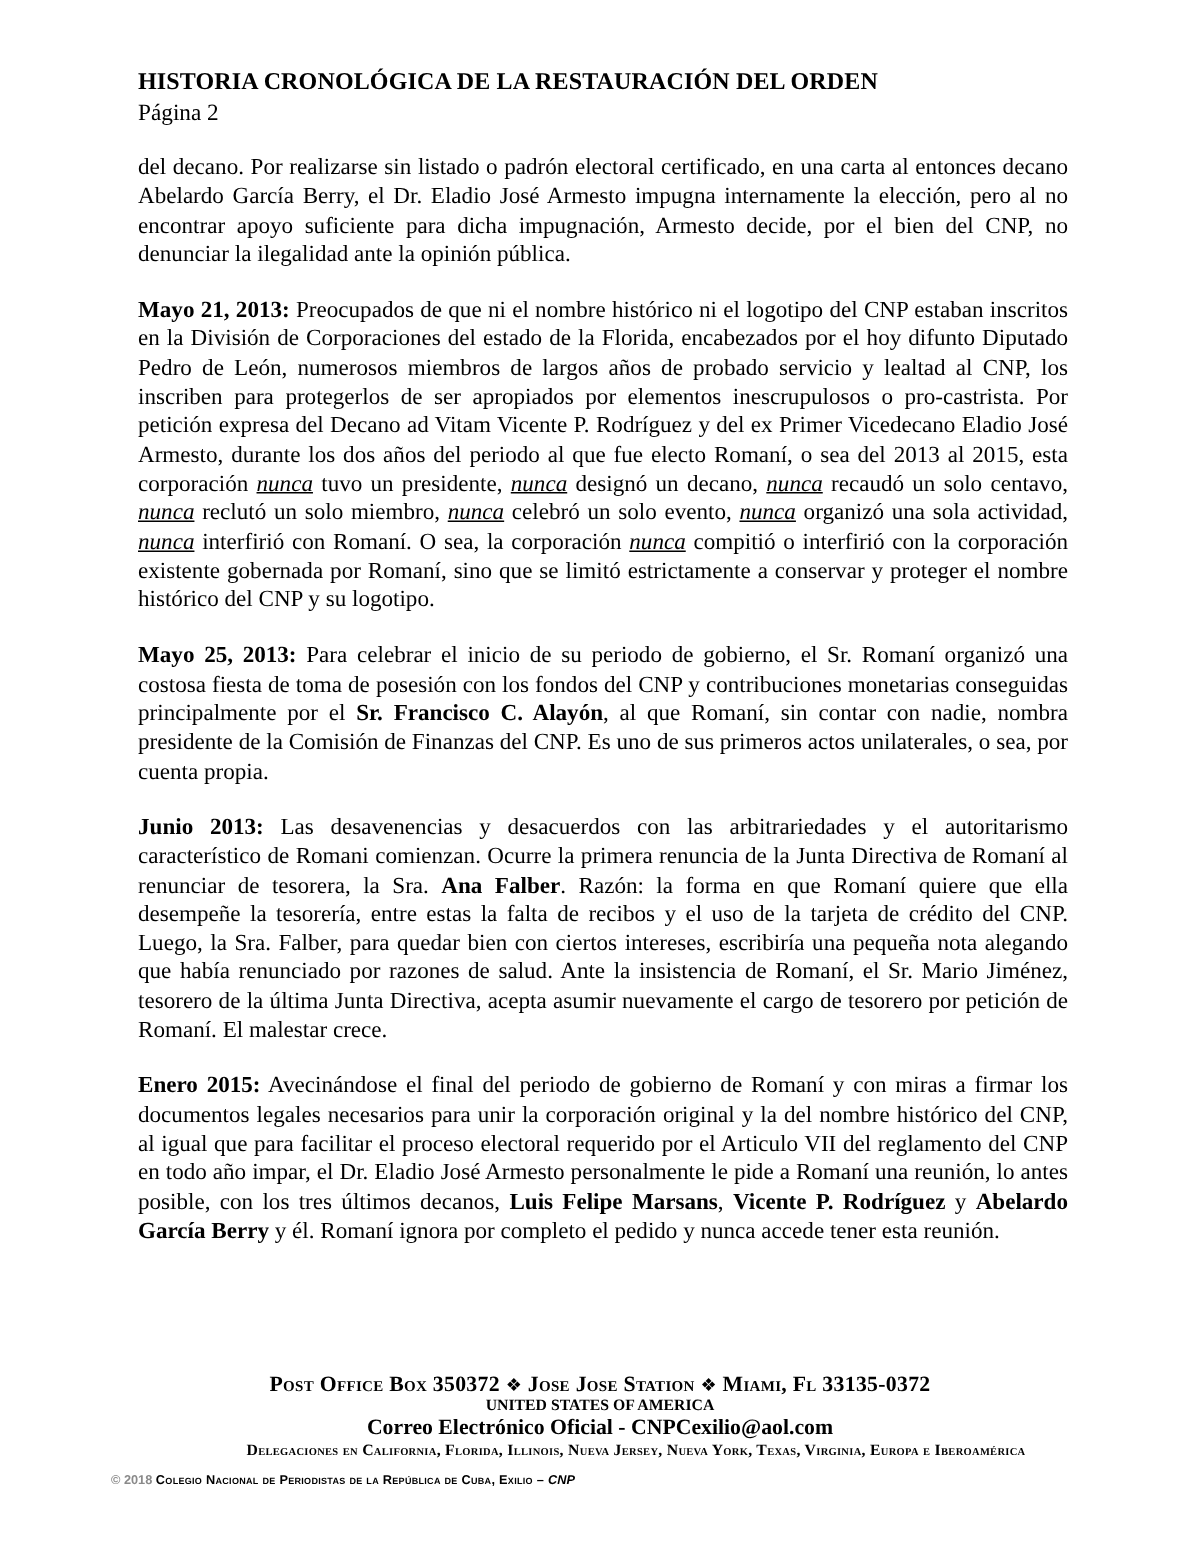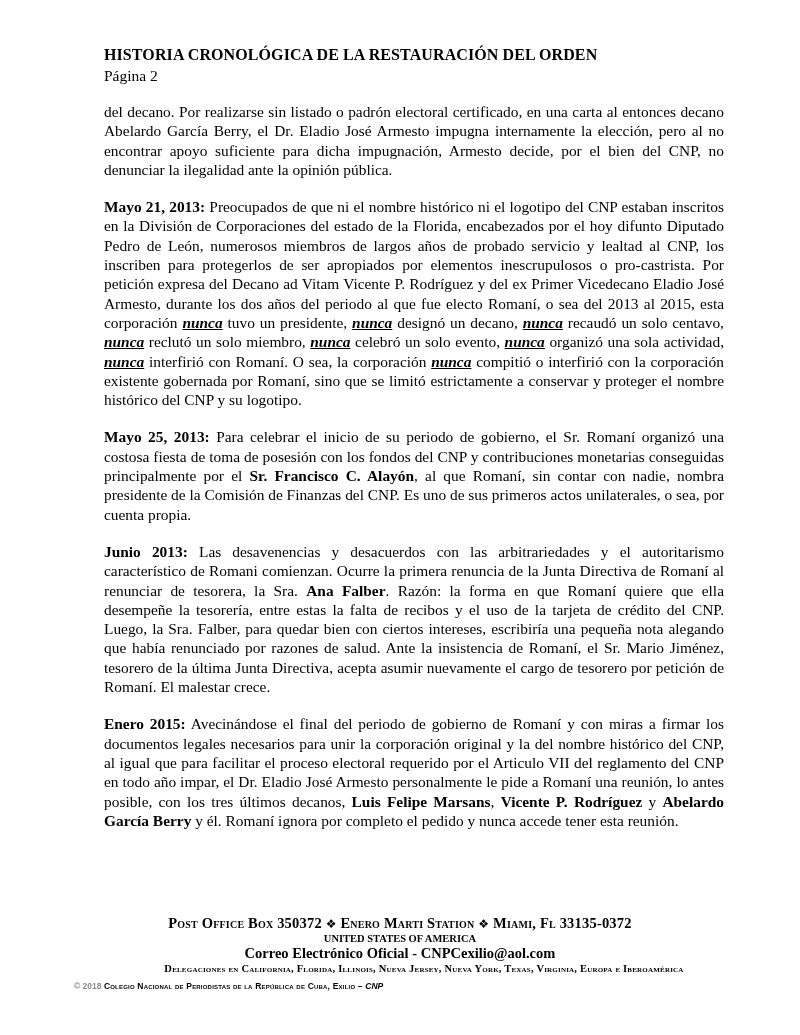--- a/index.html
+++ b/index.html
@@ -8,21 +8,21 @@
     width: 800px;
     height: 1035px;
     background: #ffffff;
     color: #000000;
     font-family: "Liberation Serif", "DejaVu Serif", serif;
     box-sizing: border-box;
     overflow: hidden;
   }
   .content {
     position: absolute;
-    left: 104px;
+    left: 92px;
     top: 44px;
     width: 620px;
   }
   .doc-title {
     font-weight: bold;
     font-size: 16px;
     line-height: 21px;
     letter-spacing: 0.1px;
   }
   .page-label {
@@ -32,21 +32,21 @@
   }
   .body-text { margin-top: 16px; }
   .para {
     margin: 0 0 18px 0;
     font-size: 15.4px;
     line-height: 19.3px;
     text-align: justify;
   }
   .para span.b { font-weight: bold; }
   .para span.nunca {
-    font-weight: bold;
+    font-weight: normal;
     font-style: italic;
     text-decoration: underline;
   }
   .footer {
     position: absolute;
     left: 0;
     right: 0;
     top: 915px;
     text-align: center;
   }
@@ -102,21 +102,21 @@
         <p class="para"><span>del decano. Por realizarse sin listado o padrón electoral certificado, en una carta al entonces decano Abelardo García Berry,  el Dr. Eladio José Armesto impugna internamente la elección, pero al no encontrar apoyo suficiente para dicha impugnación, Armesto decide, por el bien del CNP, no denunciar la ilegalidad ante la opinión pública.</span></p>
         <p class="para"><span class="b">Mayo 21, 2013:</span><span> Preocupados de que ni el nombre histórico ni el logotipo del CNP estaban inscritos en la División de Corporaciones del estado de la Florida, encabezados por el hoy difunto Diputado Pedro de León, numerosos miembros de largos años de probado servicio y lealtad al CNP, los inscriben para protegerlos de ser apropiados por elementos inescrupulosos o pro-castrista. Por petición expresa del Decano ad Vitam Vicente P. Rodríguez y del ex Primer Vicedecano Eladio José Armesto, durante los dos años del periodo al que fue electo Romaní, o sea del 2013 al 2015, esta corporación </span><span class="nunca">nunca</span><span> tuvo un presidente, </span><span class="nunca">nunca</span><span> designó un decano, </span><span class="nunca">nunca</span><span> recaudó un solo centavo, </span><span class="nunca">nunca</span><span> reclutó un solo miembro, </span><span class="nunca">nunca</span><span> celebró un solo evento, </span><span class="nunca">nunca</span><span> organizó una sola actividad, </span><span class="nunca">nunca</span><span> interfirió con Romaní. O sea, la corporación </span><span class="nunca">nunca</span><span> compitió o interfirió con la corporación existente gobernada por Romaní, sino que se limitó estrictamente a conservar y proteger el nombre histórico del CNP y su logotipo.</span></p>
         <p class="para"><span class="b">Mayo 25, 2013:</span><span> Para celebrar el inicio de su periodo de gobierno, el Sr. Romaní organizó una costosa fiesta de toma de posesión con los fondos del CNP y contribuciones monetarias conseguidas principalmente por el </span><span class="b">Sr. Francisco C. Alayón</span><span>, al que Romaní, sin contar con nadie, nombra presidente de la Comisión de Finanzas del CNP. Es uno de sus primeros actos unilaterales, o sea, por cuenta propia.</span></p>
         <p class="para"><span class="b">Junio 2013:</span><span> Las desavenencias y desacuerdos con las arbitrariedades y el autoritarismo característico de Romani comienzan. Ocurre la primera renuncia de la Junta Directiva de Romaní al renunciar de tesorera, la Sra. </span><span class="b">Ana Falber</span><span>. Razón: la forma en que Romaní quiere que ella desempeñe la tesorería, entre estas la falta de recibos y el uso de la tarjeta de crédito del CNP. Luego, la Sra. Falber, para quedar bien con ciertos intereses, escribiría una pequeña nota alegando que había renunciado por razones de salud. Ante la insistencia de Romaní, el Sr. Mario Jiménez, tesorero de la última Junta Directiva, acepta asumir nuevamente el cargo de tesorero por petición de Romaní. El malestar crece.</span></p>
         <p class="para"><span class="b">Enero 2015:</span><span> Avecinándose el final del periodo de gobierno de Romaní y con miras a firmar los documentos legales necesarios para unir la corporación original y la del nombre histórico del CNP, al igual que para facilitar el proceso electoral requerido por el Articulo VII del reglamento del CNP en todo año impar, el Dr. Eladio José Armesto personalmente le pide a Romaní una reunión, lo antes posible, con los tres últimos decanos, </span><span class="b">Luis Felipe Marsans</span><span>, </span><span class="b">Vicente P. Rodríguez</span><span> y </span><span class="b">Abelardo García Berry</span><span> y él. Romaní ignora por completo el pedido y nunca accede tener esta reunión.</span></p>
       </div>
   </div>
 
   <div class="footer">
     <div class="f1">
-      <span>Post Office Box 350372 </span><span class="diamond">❖</span><span> Enero Marti Station </span><span class="diamond">❖</span><span> Miami, Fl 33135-0372</span>
+      <span>Post Office Box 350372 </span><span class="diamond">❖</span><span> Jose Jose Station </span><span class="diamond">❖</span><span> Miami, Fl 33135-0372</span>
     </div>
     <div class="f2">UNITED STATES OF AMERICA</div>
     <div class="f3">Correo Electrónico Oficial - CNPCexilio@aol.com</div>
     <div class="f4">Delegaciones en California, Florida, Illinois, Nueva Jersey, Nueva York, Texas, Virginia, Europa e Iberoamérica</div>
   </div>
 
   <div class="copyright"><span class="muted">© 2018 </span><span class="scb">Colegio Nacional de Periodistas de la República de Cuba, Exilio</span><span class="scb"> – </span><span class="it">CNP</span></div>
 </div>
 
 </body></html>

